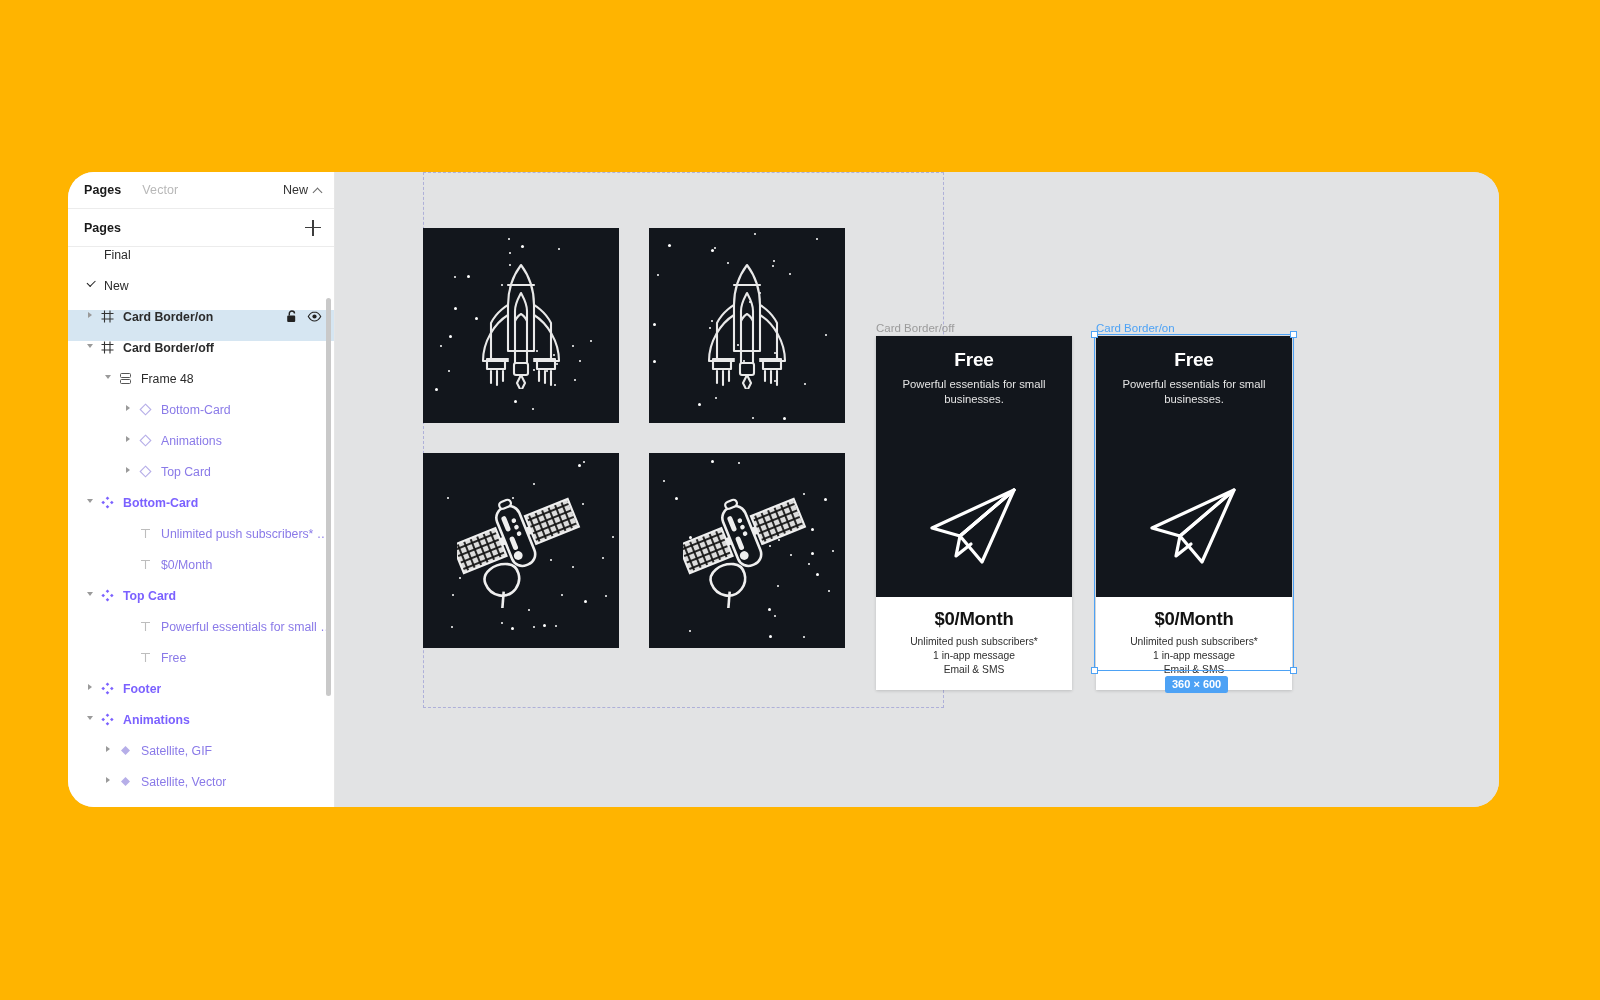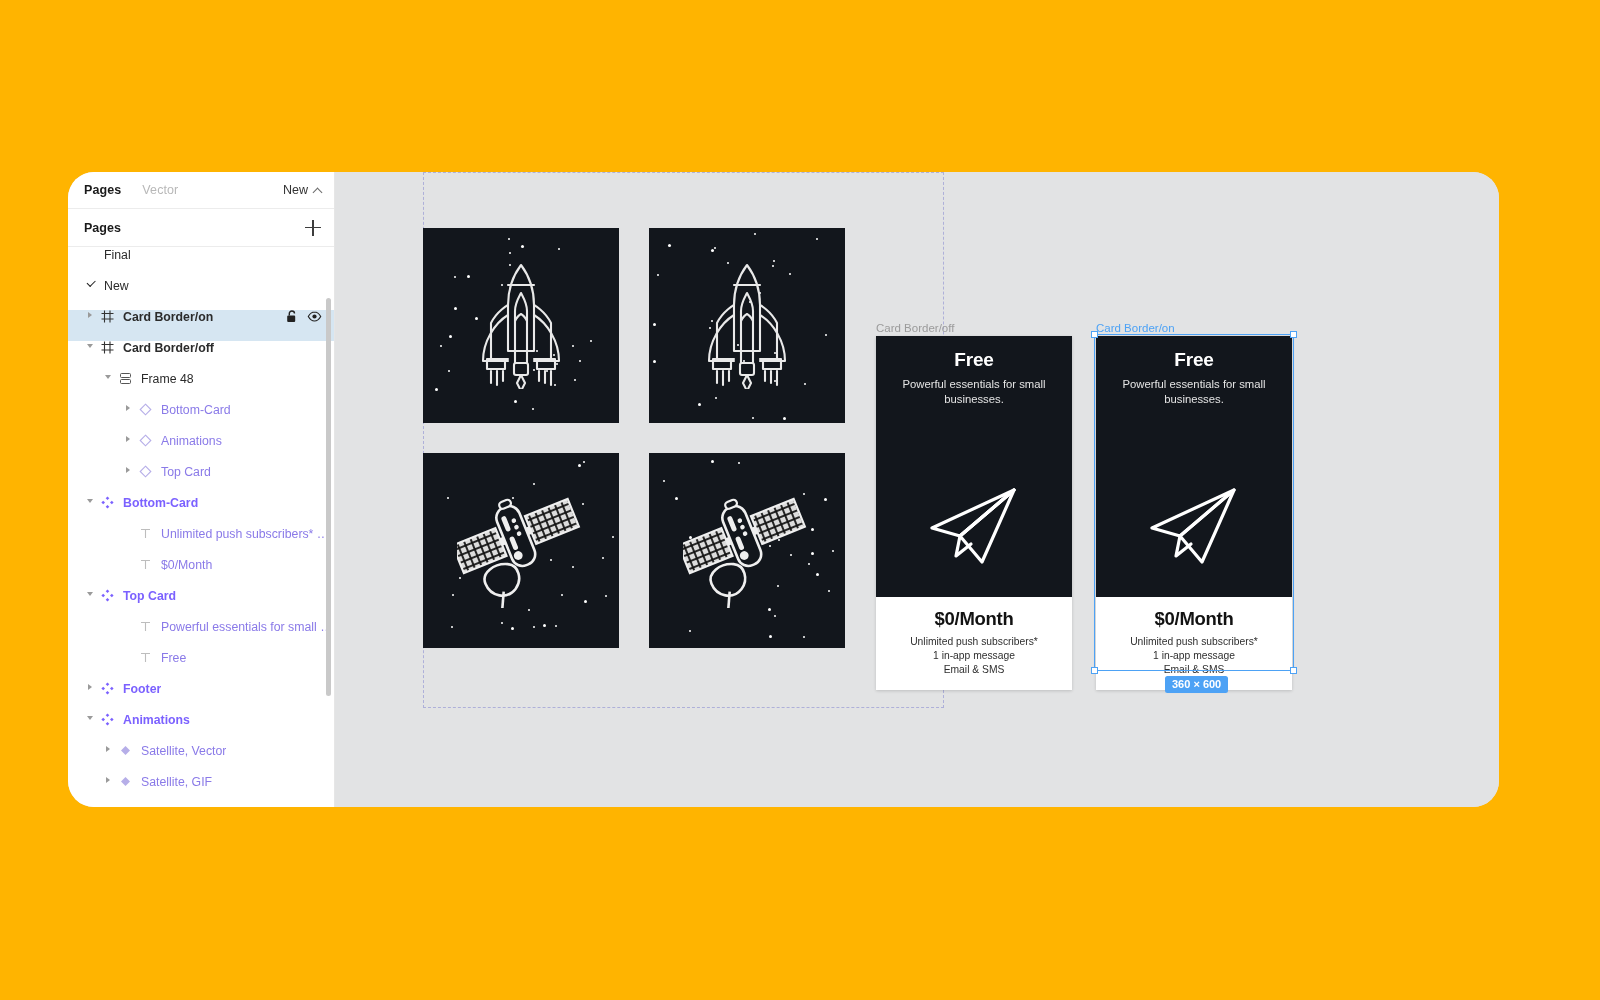--- a/index.html
+++ b/index.html
@@ -537,30 +537,30 @@
           </span>
           <span class="lbl bold purple">Animations</span>
         </div>
         <div class="row in1">
           <span class="arrow right"></span>
           <span class="ico">
             <svg width="13" height="13" viewBox="0 0 13 13">
               <path d="M6.5 2 L11 6.5 L6.5 11 L2 6.5 Z" fill="#b6aee8"></path>
             </svg>
           </span>
-          <span class="lbl purple-soft">Satellite, Vector</span>
+          <span class="lbl purple-soft">Satellite, GIF</span>
         </div>
         <div class="row in1">
           <span class="arrow right"></span>
           <span class="ico">
             <svg width="13" height="13" viewBox="0 0 13 13">
               <path d="M6.5 2 L11 6.5 L6.5 11 L2 6.5 Z" fill="#b6aee8"></path>
             </svg>
           </span>
-          <span class="lbl purple-soft">Satellite, GIF</span>
+          <span class="lbl purple-soft">Satellite, Vector</span>
         </div>
       </div>
 
     <div class="scrollbar"></div>
     <div class="panel-divider"></div>
   </div>
 
   <div class="canvas">
 
     <div class="sel-group"></div>

